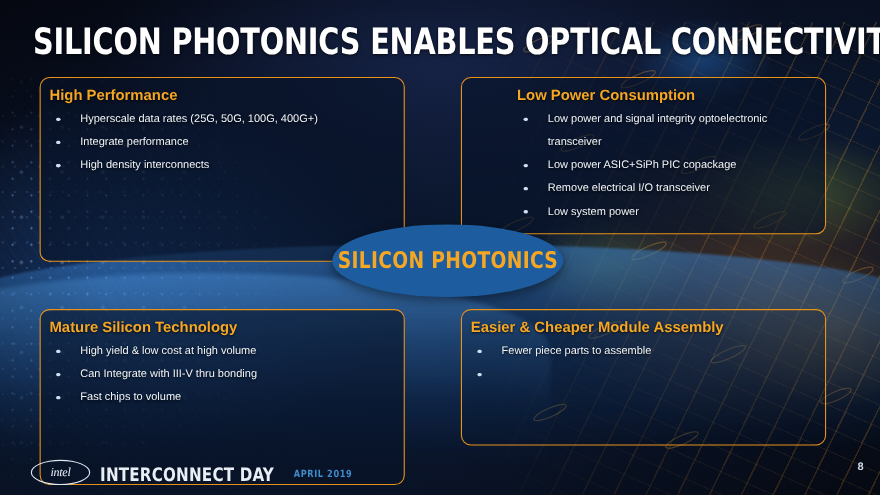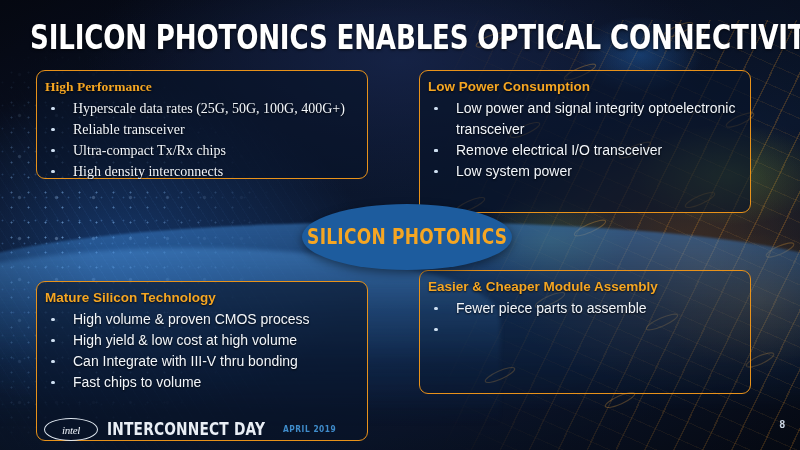--- a/index.html
+++ b/index.html
@@ -108,35 +108,35 @@
     color:#f5a623;
     font-weight:bold;
     font-size:13.5px;
     line-height:16px;
     text-shadow:0 1px 2px rgba(0,0,0,0.75);
   }
   ul.bullets { list-style:none; margin:3px 0 0 0; padding:0; }
   ul.bullets > li {
     position:relative;
     color:#f2f6fb;
-    font-size:14px;
+    font-size:10px;
     line-height:21px;
     padding-left:28px;
     text-shadow:0 1px 2px rgba(0,0,0,0.8);
   }
   ul.bullets > li .dot {
     position:absolute; left:6px; top:8.5px;
     width:3.6px; height:3.6px; border-radius:50%;
     background:#cfe0f2;
   }
 
-  #box-tl { left:36px;  top:70px;  width:332px; height:109px;font-family:Liberation Serif, serif; }
-  #box-tr { left:419px; top:70px;  width:332px; height:143px; }
+  #box-tl { left:36px;  top:70px;  width:332px; height:168px; }
+  #box-tr { left:419px; top:70px;  width:332px; height:143px;padding-left:42px; }
   #box-bl { left:36px;  top:281px; width:332px; height:160px; }
-  #box-br { left:419px; top:270px; width:332px; height:124px; }
+  #box-br { left:419px; top:281px; width:332px; height:124px; }
   .box-inner { padding:8px 10px 0 8px; }
 
   
   #center-oval {
     position:absolute; left:302px; top:204px; width:210px; height:66px;
     background:#1d5c9e;
     border-radius:50%;
     box-shadow:0 3px 10px rgba(0,0,0,0.45);
     display:flex; align-items:center; justify-content:center;
   }
@@ -144,21 +144,21 @@
     color:#f5a623;
     font-family:"Liberation Sans Narrow","DejaVu Sans Condensed","Liberation Sans",sans-serif;
     font-weight:bold;
     font-size:21px;
     letter-spacing:0.3px;
     transform:scaleX(0.9);
     white-space:nowrap;
   }
 
   
-  #footer { position:absolute; left:44px; bottom:9px; display:flex; align-items:center; }
+  #footer { position:absolute; left:28px; bottom:9px; display:flex; align-items:flex-end; }
   #intel-logo {
     width:54px; height:23px;
     border:1.6px solid #dfe7f0;
     border-radius:50%;
     display:flex; align-items:center; justify-content:center;
     margin-right:9px;
   }
   #intel-logo span {
     color:#eef3f9; font-size:11px; font-style:italic; letter-spacing:-0.3px;
     font-family:"Liberation Serif",serif;
@@ -214,44 +214,43 @@
   <div class="wave2"></div>
   <div class="vignette"></div>
 
   <div id="title">SILICON PHOTONICS ENABLES OPTICAL CONNECTIVITY AT SCALE</div>
 
   <div class="box box-fill-dark" id="box-tl">
     <div class="box-inner">
       <div class="box-head">High Performance</div>
       <ul class="bullets">
         <li><span class="dot"></span><span>Hyperscale data rates (25G, 50G, 100G, 400G+)</span></li>
-        <li><span class="dot"></span><span>Reliable transceiver</span></li>
-        <li><span class="dot"></span><span>Ultra-compact Tx/Rx chips</span></li>
+        <li><span class="dot"></span><span>Integrate performance</span></li>
+        <li><span class="dot"></span></li>
         <li><span class="dot"></span><span>High density interconnects</span></li>
       </ul>
     </div>
   </div>
 
   <div class="box box-fill-dark" id="box-tr">
     <div class="box-inner">
       <div class="box-head">Low Power Consumption</div>
       <ul class="bullets">
         <li><span class="dot"></span><span>Low power and signal integrity optoelectronic transceiver</span></li>
-        <li><span class="dot"></span></li>
+        <li><span class="dot"></span><span>Low power ASIC+SiPh PIC copackage</span></li>
         <li><span class="dot"></span><span>Remove electrical I/O transceiver</span></li>
         <li><span class="dot"></span><span>Low system power</span></li>
       </ul>
     </div>
   </div>
 
   <div class="box box-fill-dark" id="box-bl">
     <div class="box-inner">
       <div class="box-head">Mature Silicon Technology</div>
       <ul class="bullets">
-        <li><span class="dot"></span><span>High volume &amp; proven CMOS process</span></li>
         <li><span class="dot"></span><span>High yield &amp; low cost at high volume</span></li>
         <li><span class="dot"></span><span>Can Integrate with III-V thru bonding</span></li>
         <li><span class="dot"></span><span>Fast chips to volume</span></li>
       </ul>
     </div>
   </div>
 
   <div class="box box-fill-clear" id="box-br">
     <div class="box-inner">
       <div class="box-head">Easier &amp; Cheaper Module Assembly</div>

